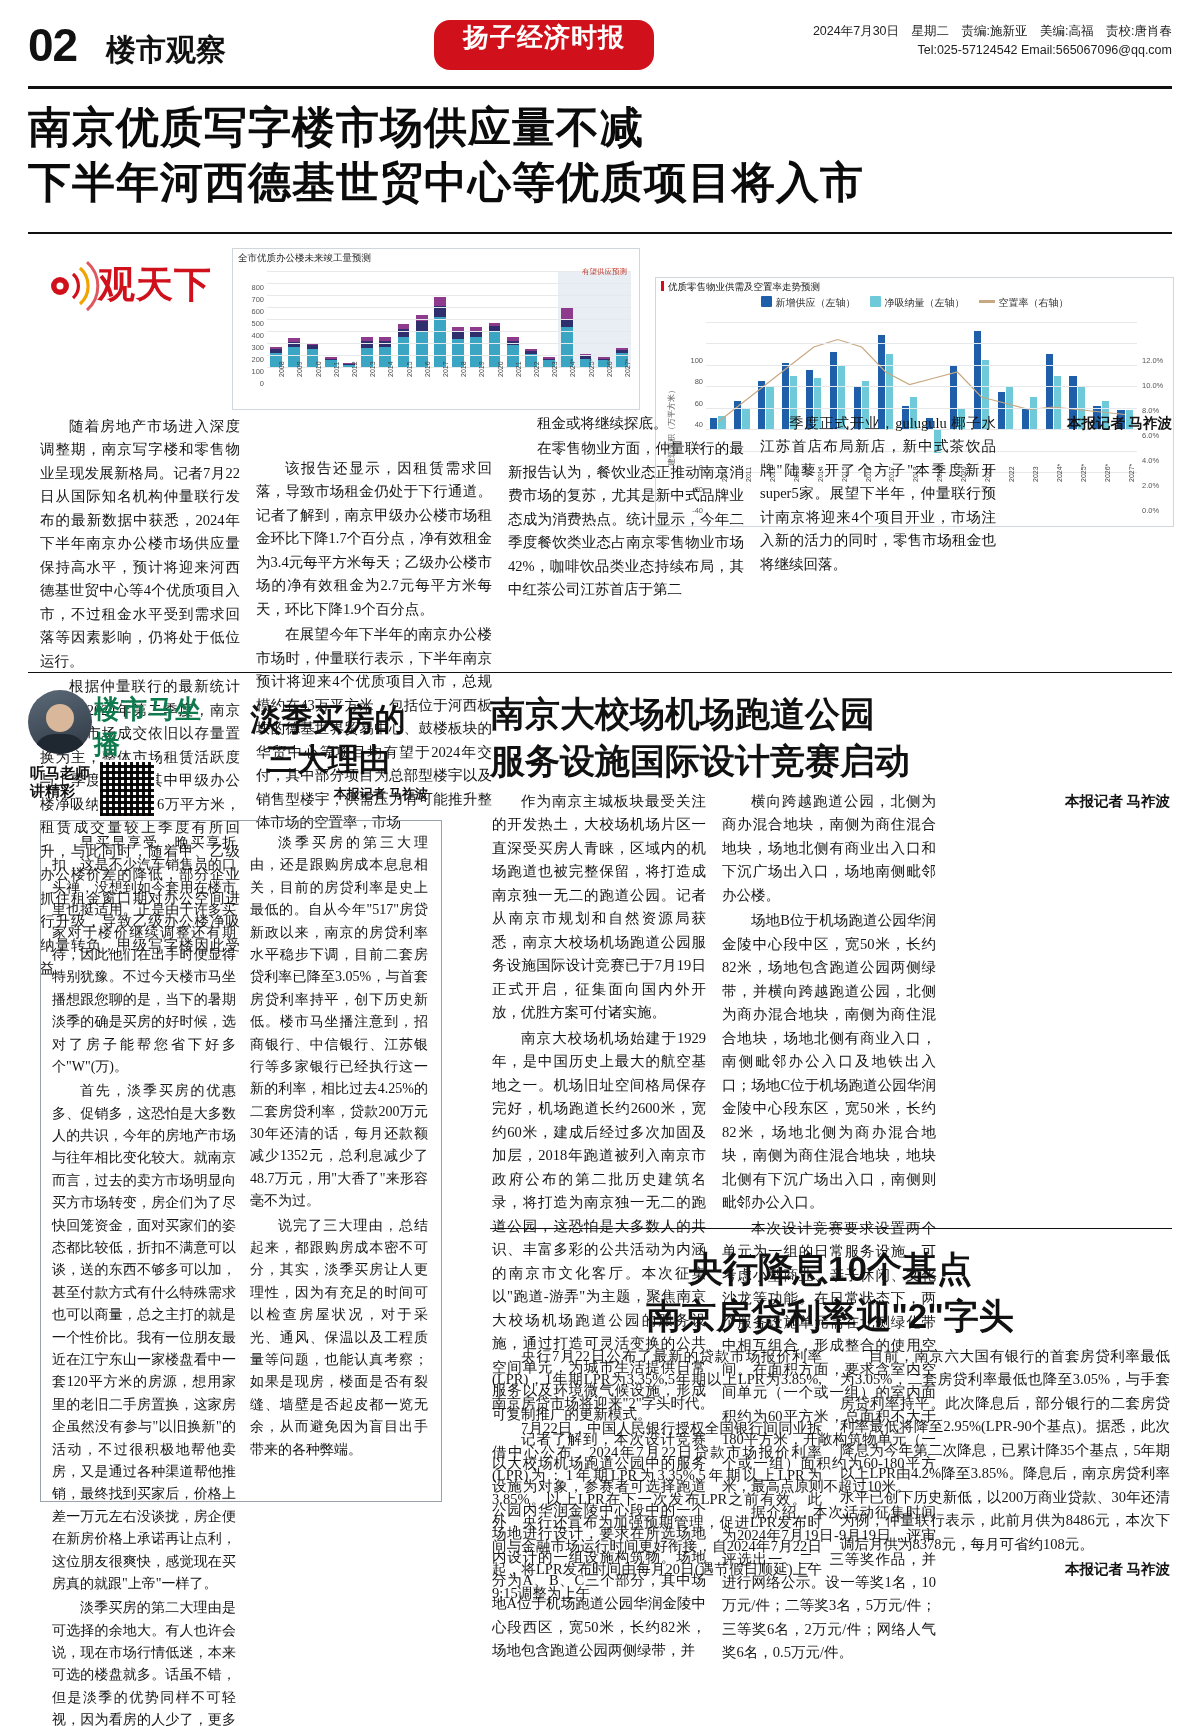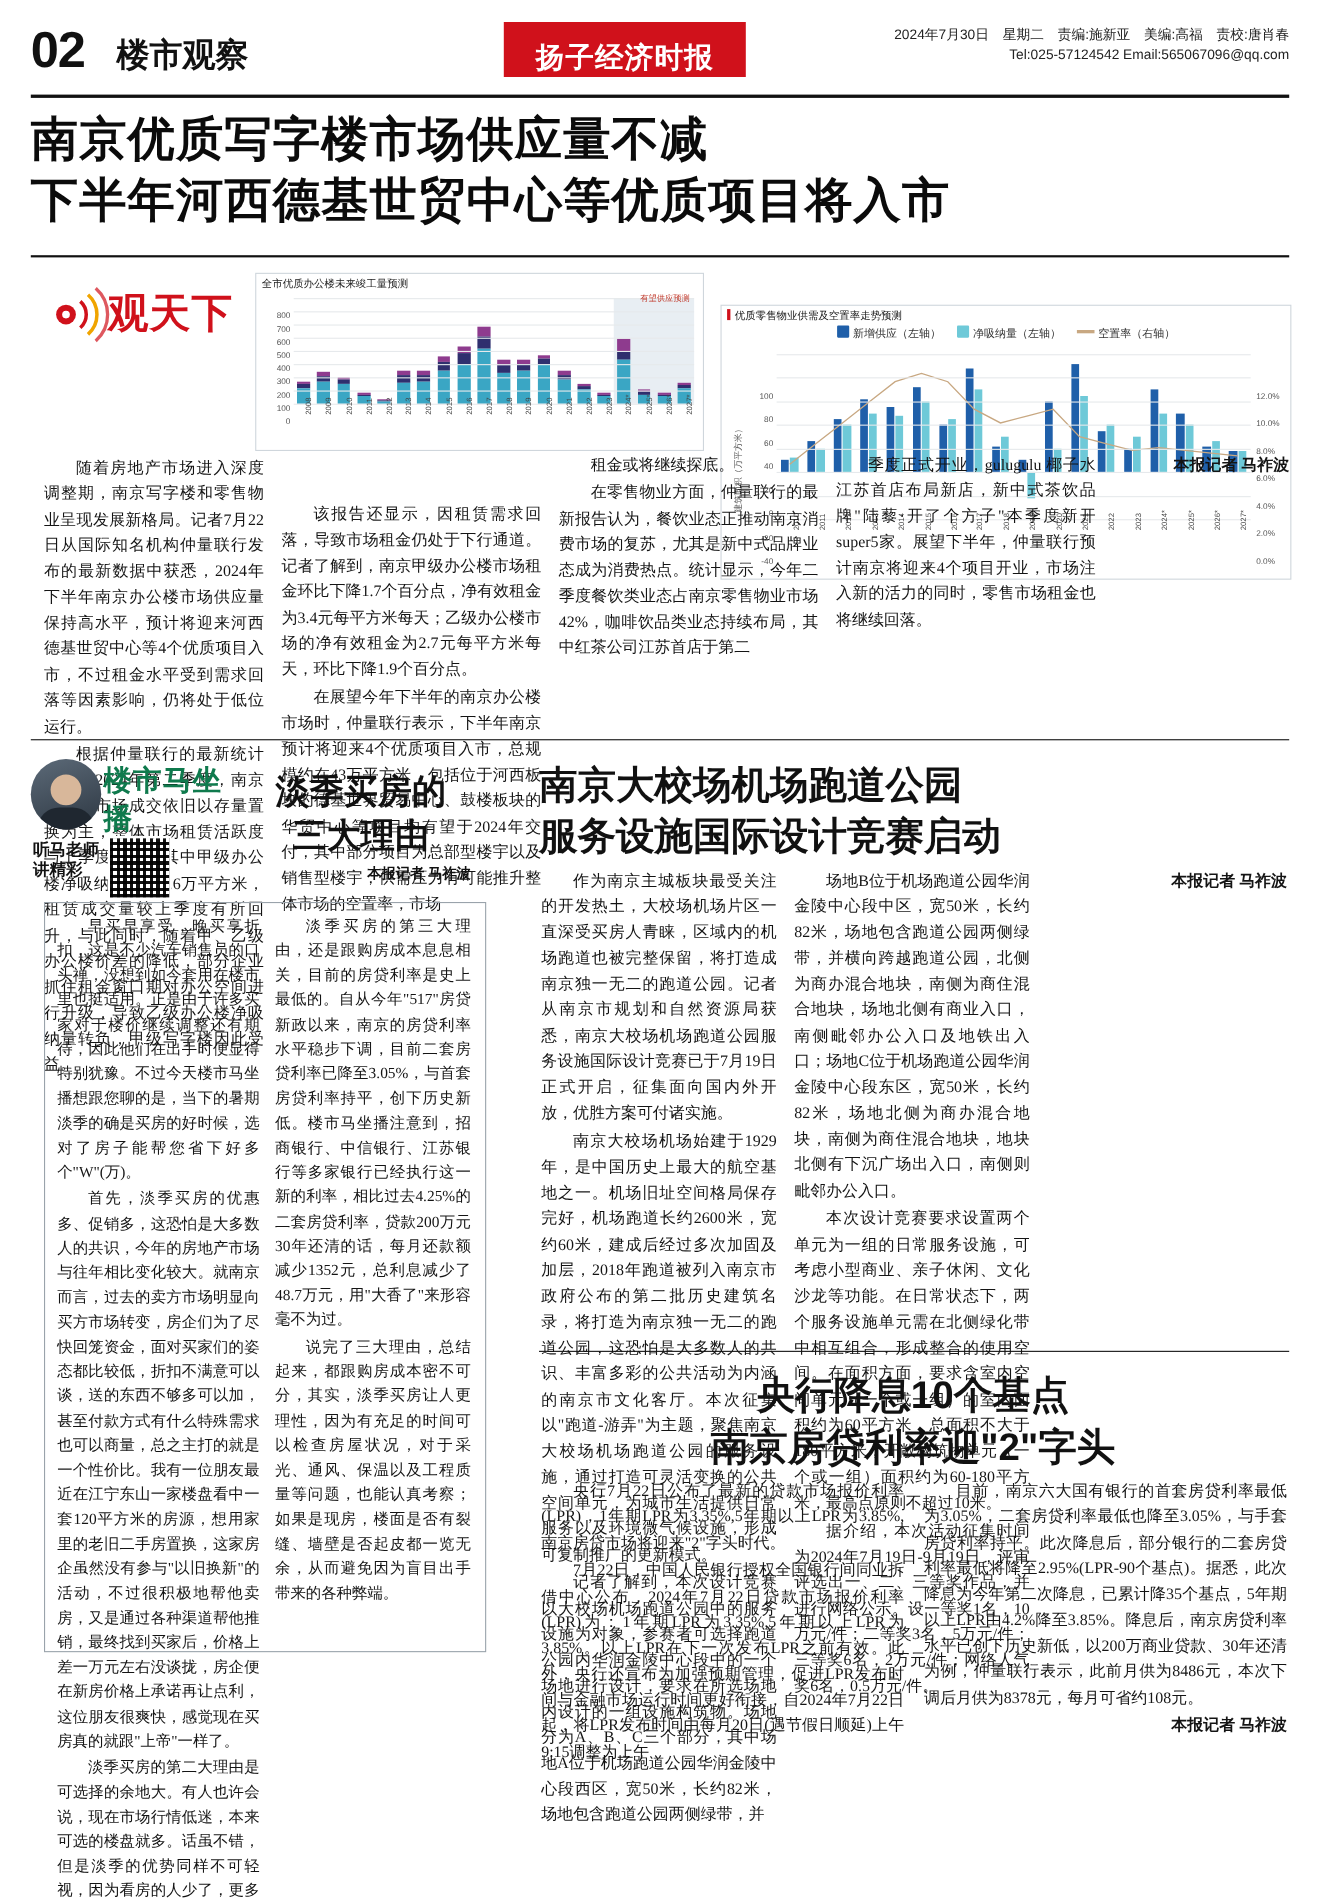--- a/index.html
+++ b/index.html
@@ -10,21 +10,21 @@
     color:#111;
     position:relative;
     overflow:hidden;
   }
   .page{position:relative;width:1200px;height:1726px;padding:3px;box-sizing:border-box;}
 
   
   .masthead{position:absolute;left:28px;top:18px;width:1144px;height:62px;}
   .mh-pageno{position:absolute;left:0;top:0;font-family:"Liberation Sans","DejaVu Sans",sans-serif;font-weight:bold;font-size:46px;letter-spacing:-1px;color:#111;}
   .mh-section{position:absolute;left:78px;top:12px;font-family:"Liberation Sans","DejaVu Sans",sans-serif;font-weight:bold;font-size:30px;color:#111;}
-  .mh-logo{position:absolute;left:430px;top:2px;width:220px;height:50px;background:#d0111b;color:#fff;display:flex;align-items:flex-end;justify-content:center;}
+  .mh-logo{position:absolute;left:406px;top:2px;width:220px;height:50px;background:#d0111b;color:#fff;display:flex;align-items:flex-start;justify-content:center;border-radius:16px;}
   .mh-logo span{font-family:"Liberation Serif","DejaVu Serif",serif;font-weight:bold;font-size:26px;letter-spacing:1px;}
   .mh-meta{position:absolute;right:0;top:4px;text-align:right;font-family:"Liberation Sans","DejaVu Sans",sans-serif;font-size:12.5px;line-height:1.55;color:#222;}
   .mh-rule{position:absolute;left:28px;top:86px;width:1144px;height:3px;background:#111;}
 
   
   .headline{position:absolute;left:28px;top:100px;width:1144px;}
   .headline div{font-family:"Liberation Sans","DejaVu Sans",sans-serif;font-weight:bold;font-size:43px;line-height:1.28;letter-spacing:1px;color:#0b0b0b;}
   .hl-rule{position:absolute;left:28px;top:232px;width:1144px;height:2px;background:#111;}
 
   
@@ -441,20 +441,21 @@
   <div class="subhead" id="t3-title">
     <div>南京大校场机场跑道公园</div>
     <div>服务设施国际设计竞赛启动</div>
   </div>
   <div class="col" id="t3c1">
       <p>作为南京主城板块最受关注的开发热土，大校场机场片区一直深受买房人青睐，区域内的机场跑道也被完整保留，将打造成南京独一无二的跑道公园。记者从南京市规划和自然资源局获悉，南京大校场机场跑道公园服务设施国际设计竞赛已于7月19日正式开启，征集面向国内外开放，优胜方案可付诸实施。</p>
       <p>南京大校场机场始建于1929年，是中国历史上最大的航空基地之一。机场旧址空间格局保存完好，机场跑道长约2600米，宽约60米，建成后经过多次加固及加层，2018年跑道被列入南京市政府公布的第二批历史建筑名录，将打造为南京独一无二的跑道公园，这恐怕是大多数人的共识、丰富多彩的公共活动为内涵的南京市文化客厅。本次征集以"跑道-游弄"为主题，聚焦南京大校场机场跑道公园的服务设施，通过打造可灵活变换的公共空间单元，为城市生活提供日常服务以及环境微气候设施，形成可复制推广的更新模式。</p>
       <p>记者了解到，本次设计竞赛以大校场机场跑道公园中的服务设施为对象，参赛者可选择跑道公园内华润金陵中心段中的一个场地进行设计，要求在所选场地内设计的一组设施构筑物。场地分为A、B、C三个部分，其中场地A位于机场跑道公园华润金陵中心段西区，宽50米，长约82米，场地包含跑道公园两侧绿带，并</p>
     </div>
   <div class="col" id="t3c2">
+      <p>横向跨越跑道公园，北侧为商办混合地块，南侧为商住混合地块，场地北侧有商业出入口和下沉广场出入口，场地南侧毗邻办公楼。</p>
       <p>场地B位于机场跑道公园华润金陵中心段中区，宽50米，长约82米，场地包含跑道公园两侧绿带，并横向跨越跑道公园，北侧为商办混合地块，南侧为商住混合地块，场地北侧有商业入口，南侧毗邻办公入口及地铁出入口；场地C位于机场跑道公园华润金陵中心段东区，宽50米，长约82米，场地北侧为商办混合地块，南侧为商住混合地块，地块北侧有下沉广场出入口，南侧则毗邻办公入口。</p>
       <p>本次设计竞赛要求设置两个单元为一组的日常服务设施，可考虑小型商业、亲子休闲、文化沙龙等功能。在日常状态下，两个服务设施单元需在北侧绿化带中相互组合，形成整合的使用空间。在面积方面，要求含室内空间单元（一个或一组）的室内面积约为60平方米，总面积不大于180平方米，开敞构筑物单元（一个或一组）面积约为60-180平方米，最高点原则不超过10米。</p>
       <p>据介绍，本次活动征集时间为2024年7月19日-9月19日，评审评选出一、二、三等奖作品，并进行网络公示。设一等奖1名，10万元/件；二等奖3名，5万元/件；三等奖6名，2万元/件；网络人气奖6名，0.5万元/件。</p>
     </div>
   <div class="col" id="t3c3">
       <p class="sig" style="text-indent: 0px;">本报记者  马祚波</p>
     </div>
 
   <div class="rule-h" style="left:490px;top:1228px;width:682px;"></div>
 

